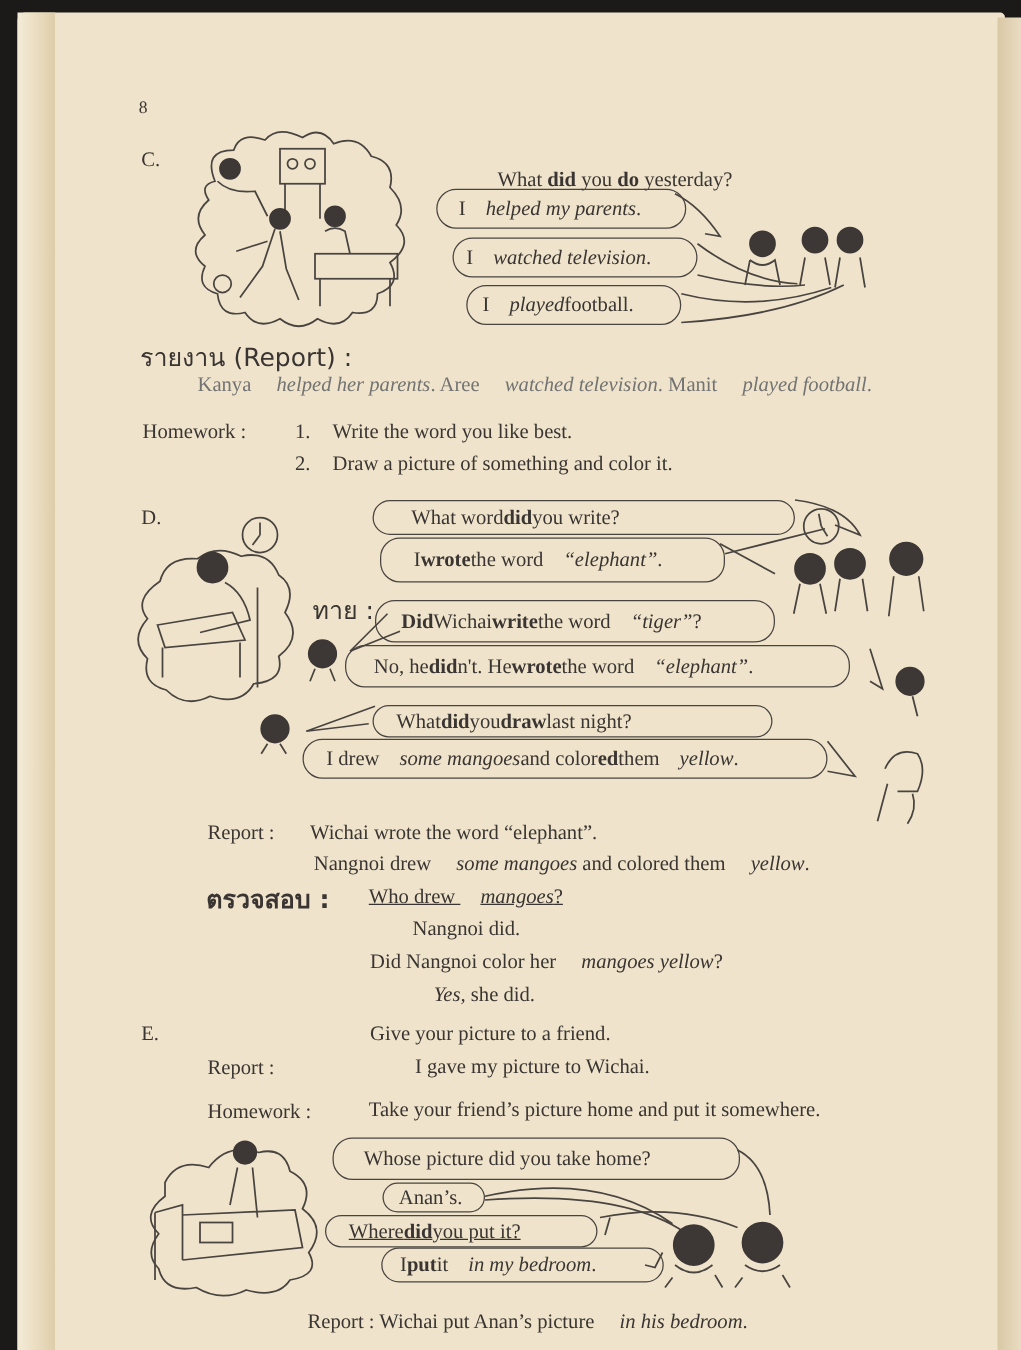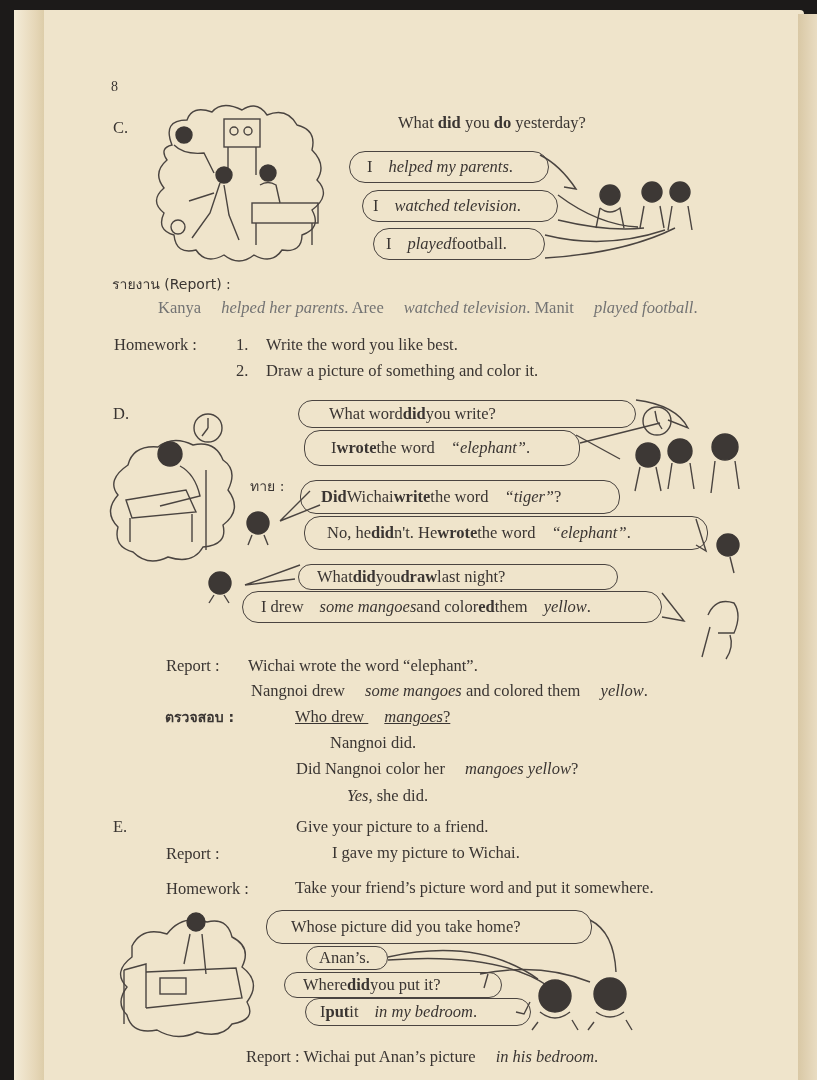--- a/index.html
+++ b/index.html
@@ -10,21 +10,21 @@
   .page-edge-left{position:absolute;left:14px;top:10px;width:30px;height:1075px;
         background:linear-gradient(90deg,#f4ecd8,#e6d7b8 70%,#ddcda9);}
   .page-edge-right{position:absolute;left:798px;top:14px;width:19px;height:1070px;
         background:linear-gradient(90deg,#d9c8a5,#e9dcc2);}
   .t{position:absolute;font-size:16.5px;white-space:nowrap;line-height:1;}
   .b{font-weight:bold;}
   .i{font-style:italic;padding-left:16px;}
   .bubble{position:absolute;border:1.4px solid #4a4440;border-radius:16px;background:transparent;
           font-size:16.5px;white-space:nowrap;line-height:1;box-sizing:border-box;
           display:flex;align-items:center;}
-  .thai{font-family:"DejaVu Sans",sans-serif;font-size:14px;}
+  .thai{font-family:"DejaVu Sans",sans-serif;font-size:20px;}
   svg.illu{position:absolute;overflow:visible;}
   svg.illu path,svg.illu line,svg.illu circle,svg.illu rect,svg.illu ellipse,svg.illu polyline{
      fill:none;stroke:#4a4440;stroke-width:1.4;}
   svg.illu .fill{fill:#3d3835;stroke:#3d3835;}
 </style>
 </head>
 <body>
 
 <div class="page"></div>
 <div class="page-edge-left"></div>
@@ -46,21 +46,21 @@
   <circle cx="72" cy="70" r="8" class="fill"></circle>
   <path d="M68,78 l-10,30 l-18,25 M72,80 l5,30 l10,25 M62,88 l-25,8"></path>
   <circle cx="26" cy="122" r="7"></circle>
   <circle cx="116" cy="68" r="8" class="fill"></circle>
   <rect x="100" y="98" width="66" height="20"></rect>
   <line x1="104" y1="118" x2="104" y2="140"></line>
     <line x1="160" y1="118" x2="160" y2="140"></line>
   <path d="M108,80 q8,-5 16,0 l4,18"></path>
 </svg>
 
-<div class="t" style="left:398px;top:115px;">
+<div class="t" style="left:398px;top:136px;">
   <span>What </span><span class="b">did</span><span> you </span><span class="b">do</span><span> yesterday?</span>
 </div>
 
 <div class="bubble" style="left:349px;top:151px;width:200px;height:32px;padding-left:17px;">
   <span>I </span>
     <span class="i">helped my parents</span>
     <span>.</span>
 </div>
 <div class="bubble" style="left:362px;top:190px;width:196px;height:32px;padding-left:10px;">
   <span>I </span>
@@ -127,21 +127,21 @@
     <span>.</span>
 </div>
 <div class="bubble" style="left:300px;top:480px;width:320px;height:34px;padding-left:20px;">
   <span class="b">Did</span>
     <span> Wichai </span>
     <span class="b">write</span>
     <span> the word </span>
     <span class="i">“tiger”</span>
     <span>?</span>
 </div>
-<div class="bubble" style="left:304px;top:516px;width:404px;height:34px;padding-left:22px;">
+<div class="bubble" style="left:276px;top:516px;width:404px;height:34px;padding-left:22px;">
   <span>No, he </span>
     <span class="b">did</span>
     <span>n't. He </span>
     <span class="b">wrote</span>
     <span> the word </span>
     <span class="i">“elephant”</span>
     <span>.</span>
 </div>
 <div class="bubble" style="left:298px;top:564px;width:320px;height:26px;padding-left:18px;">
   <span>What </span>
@@ -202,34 +202,34 @@
 </div>
 <div class="t" style="left:331px;top:788px;">
   <span class="i">Yes,</span><span> she did.</span>
 </div>
 
 <div class="t" style="left:113px;top:819px;">E.</div>
 <div class="t" style="left:296px;top:819px;">Give your picture to a friend.</div>
 <div class="t" style="left:166px;top:846px;">Report :</div>
 <div class="t" style="left:332px;top:845px;">I gave my picture to Wichai.</div>
 <div class="t" style="left:166px;top:881px;">Homework :</div>
-<div class="t" style="left:295px;top:880px;">Take your friend’s picture word and put it somewhere.</div>
+<div class="t" style="left:295px;top:880px;">Take your friend’s picture home and put it somewhere.</div>
 
 <svg class="illu" style="left:112px;top:906px;" width="150" height="135">
   <path d="M20,40 q10,-20 35,-12 q15,-20 40,-12 q20,-5 25,15 q20,10 10,30 q20,15 5,35 q10,18 -15,22 q-10,15 -35,8 q-20,10 -40,-2 q-25,5 -30,-15 q-12,-12 0,-28 q-15,-15 5,-30z"></path>
   <circle cx="84" cy="16" r="9" class="fill"></circle>
   <path d="M78,28 l-6,30 M90,28 l4,40"></path>
   <path d="M12,64 l22,-6 l0,44 M12,64 l0,54"></path>
   <path d="M34,66 l90,-4 l6,30 l-96,10"></path>
   <rect x="48" y="72" width="26" height="16"></rect>
 </svg>
 
 <div class="bubble" style="left:266px;top:910px;width:326px;height:34px;padding-left:24px;">Whose picture did you take home?</div>
 <div class="bubble" style="left:306px;top:946px;width:82px;height:24px;padding-left:12px;">Anan’s.</div>
-<div class="bubble" style="left:284px;top:972px;width:218px;height:26px;padding-left:18px;">
+<div class="bubble" style="left:260px;top:972px;width:218px;height:26px;padding-left:18px;text-decoration:underline;">
   <span>Where </span>
     <span class="b">did</span>
     <span> you put it?</span>
 </div>
 <div class="bubble" style="left:305px;top:998px;width:226px;height:28px;padding-left:14px;">
   <span>I </span>
     <span class="b">put</span>
     <span> it </span>
     <span class="i">in my bedroom</span>
     <span>.</span>

